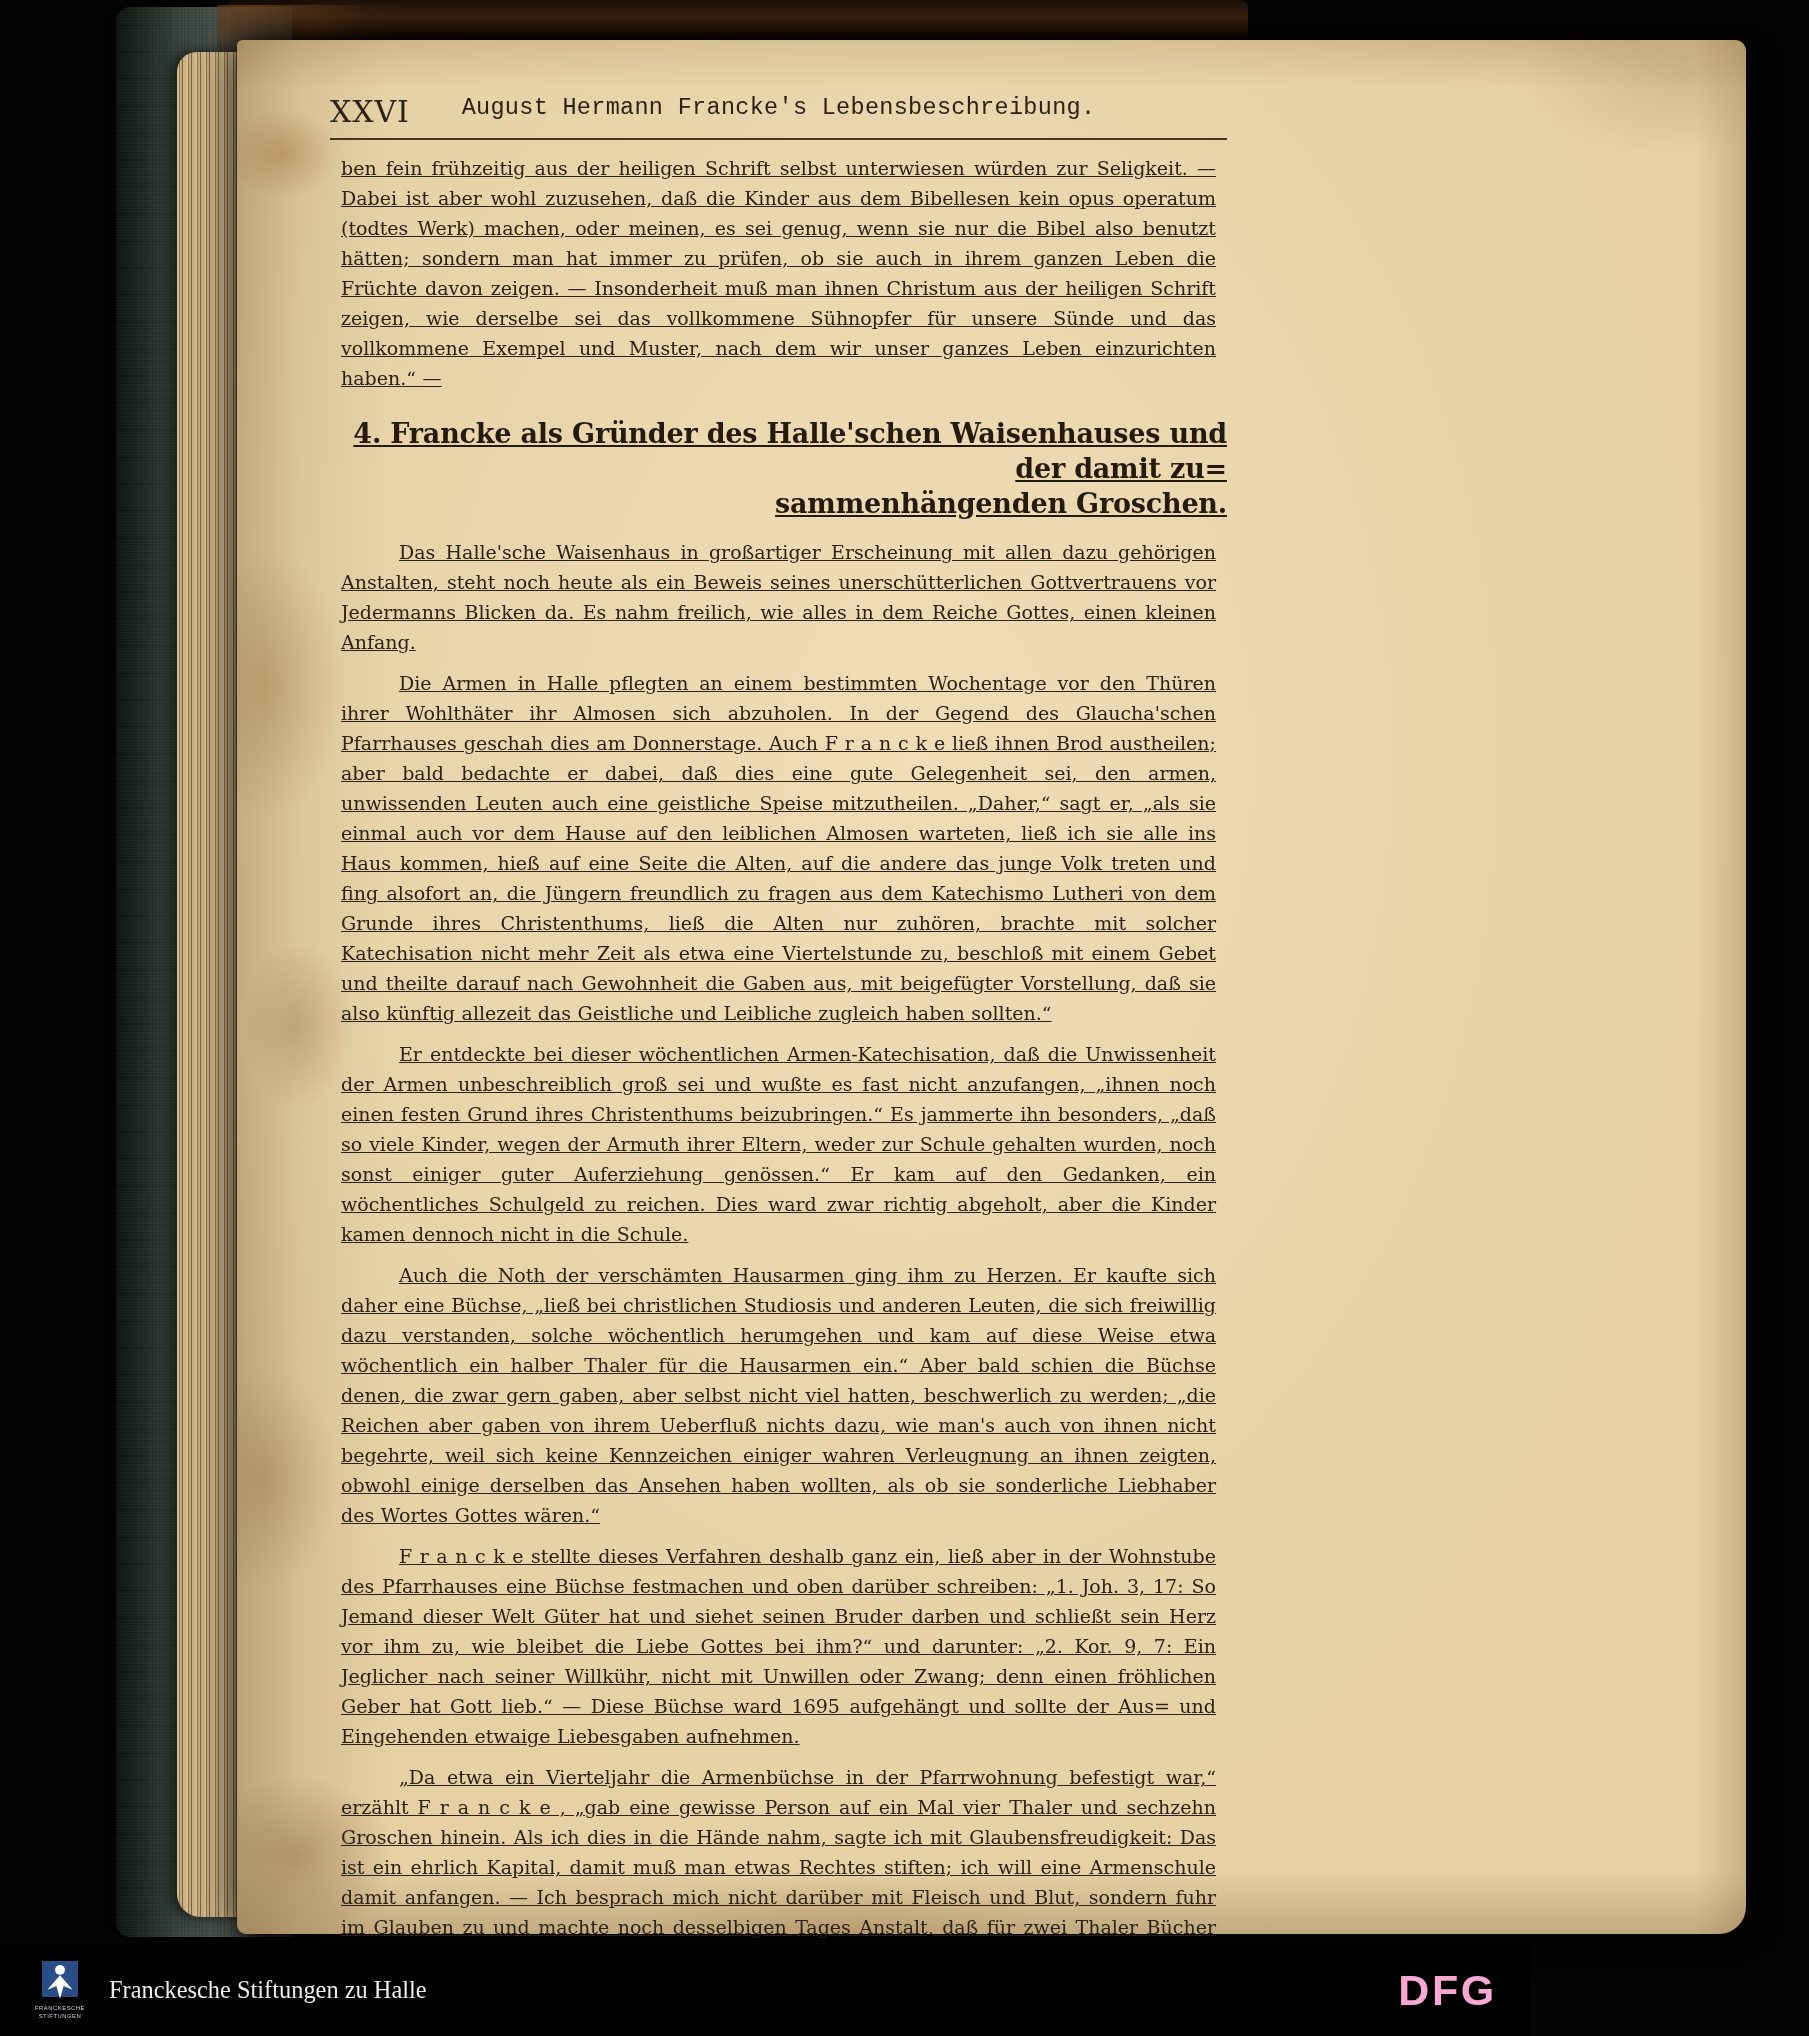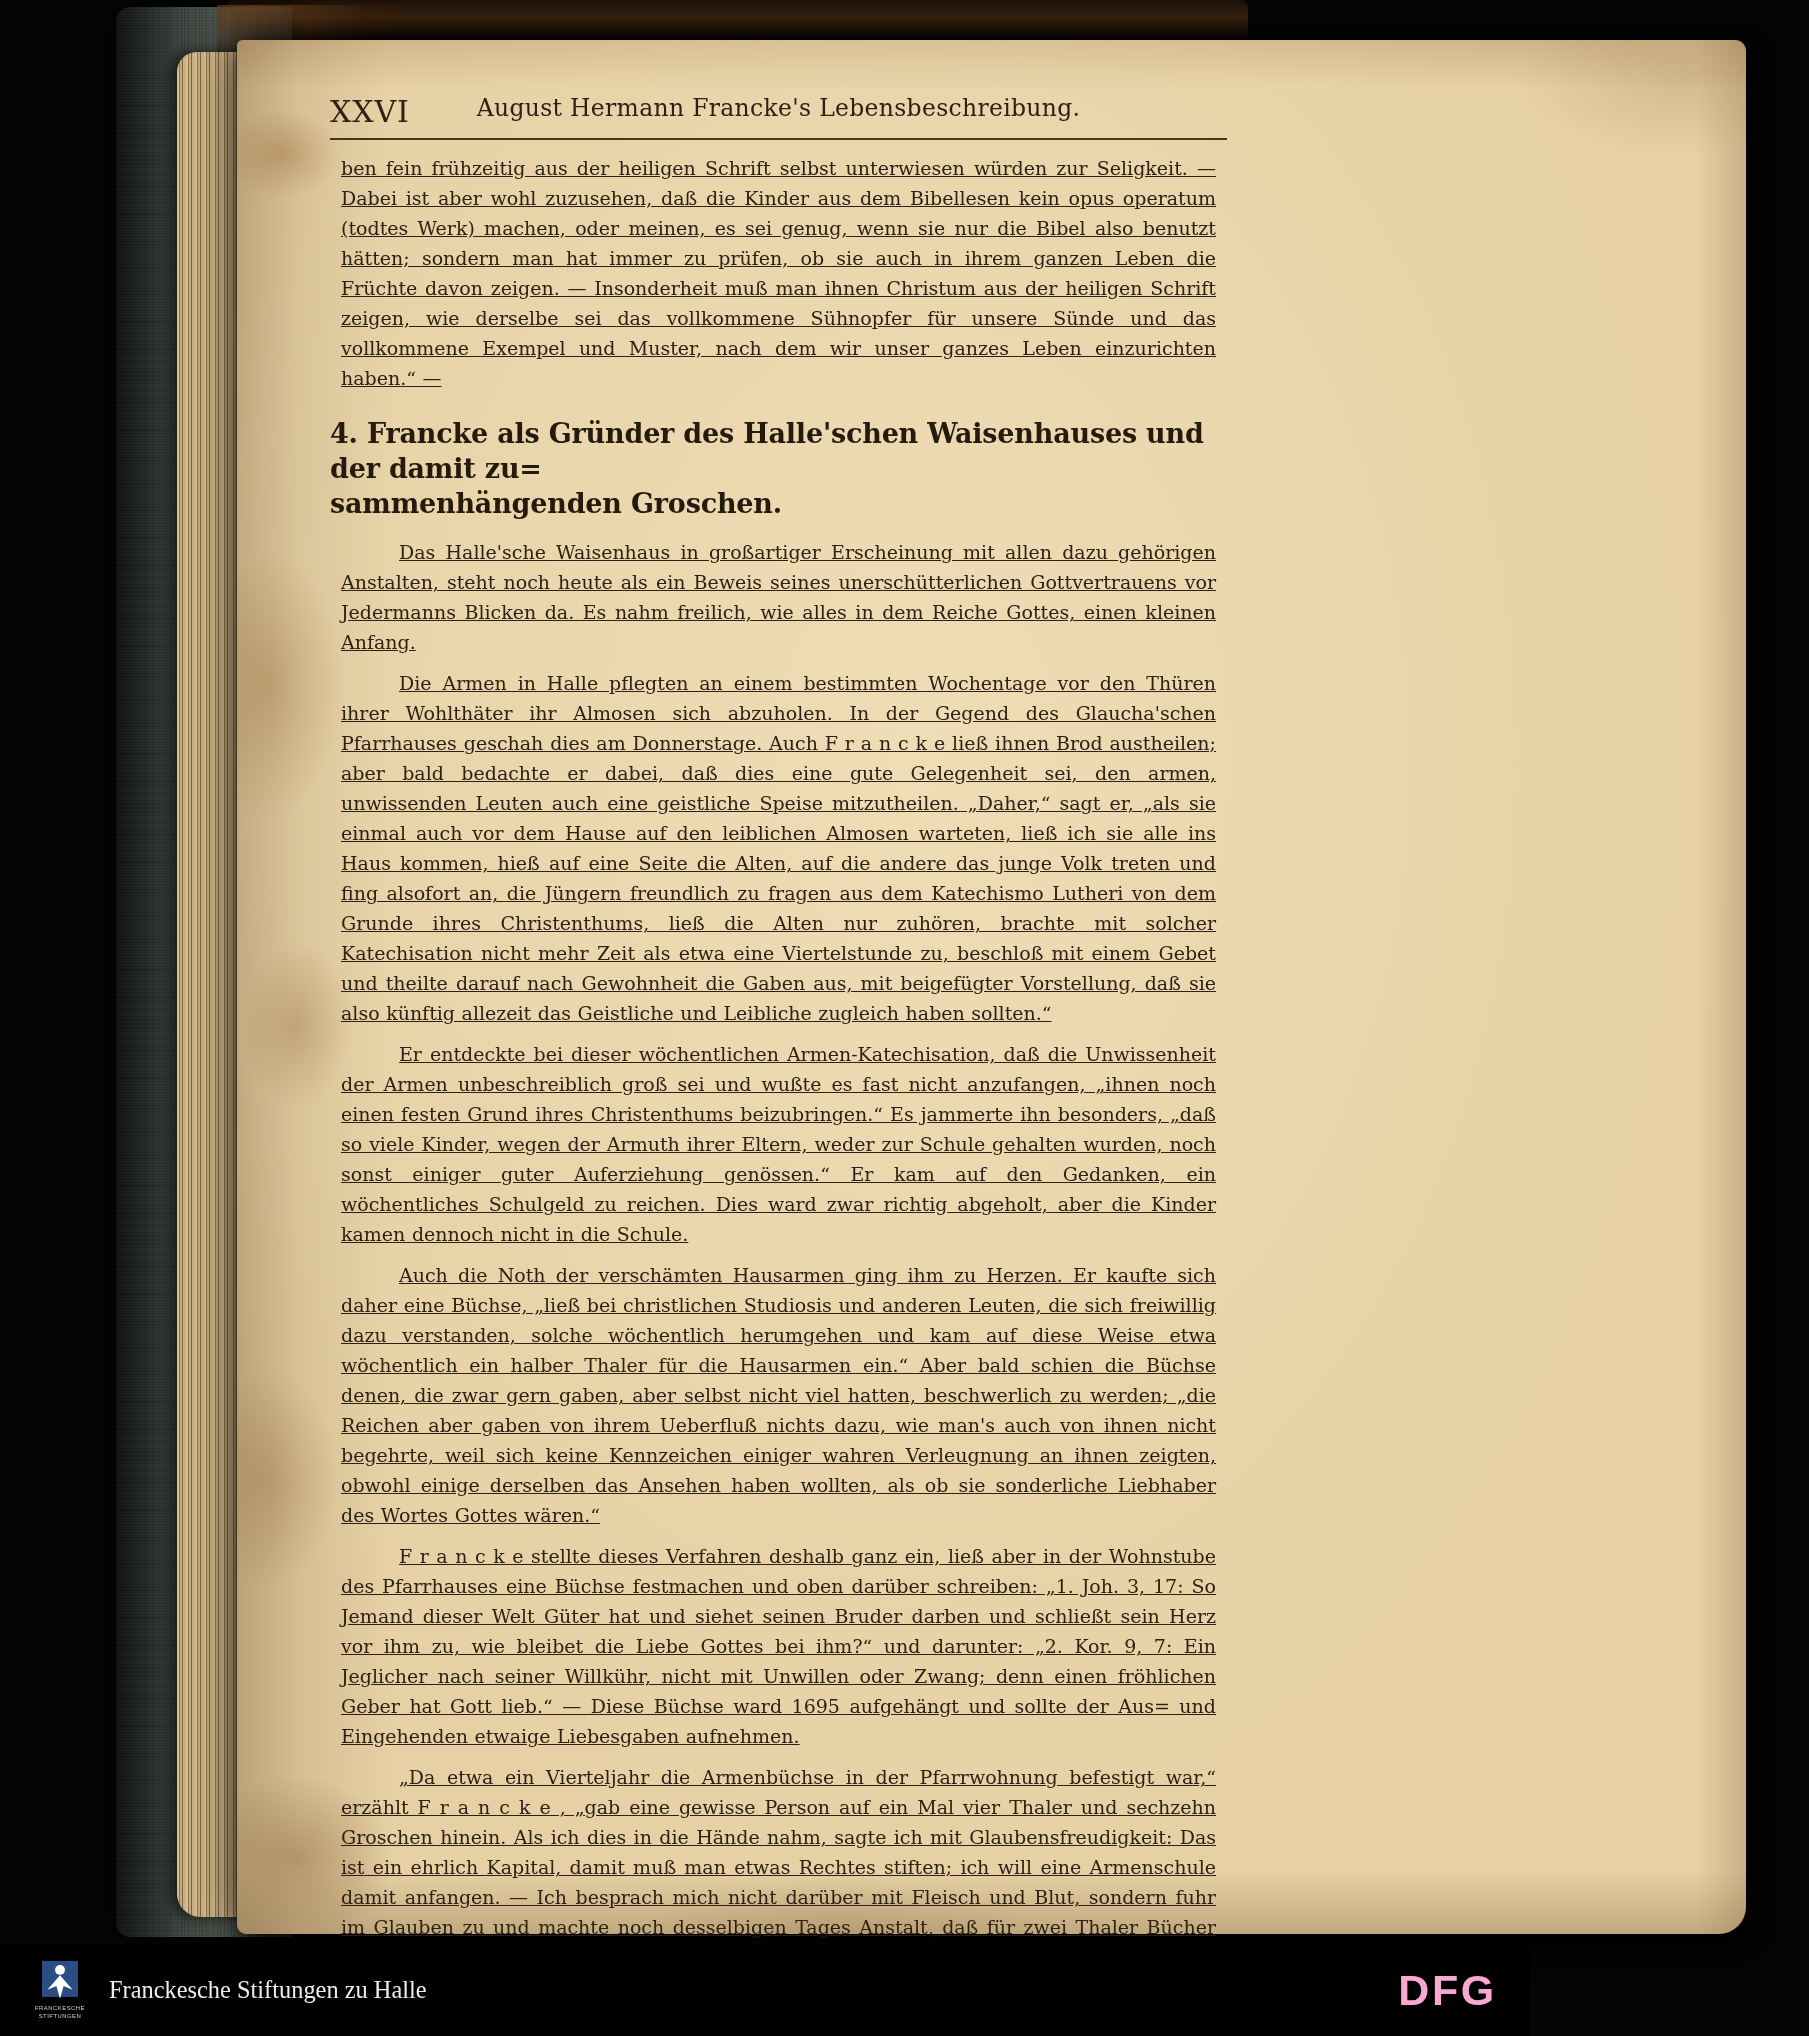--- a/index.html
+++ b/index.html
@@ -68,37 +68,37 @@
   .text-block {
     position: absolute; left: 330px; top: 94px; width: 897px;
     color: #2c2113;
   }
   .header-row { position: relative; height: 33px; }
   .page-number {
     position: absolute; left: 0; top: 0;
     font-size: 30px; letter-spacing: 0.9px;
   }
   .running-title {
-    text-align: center; font-size: 23.5px; letter-spacing: 0.3px;
+    text-align: center; font-size: 23.5px; letter-spacing: 0.3px; font-family: Liberation Mono, monospace;
   }
   .divider-rule {
     margin-top: 11px; border: 0; border-top: 2.3px solid #45341f; width: 100%;
   }
   .par {
     margin: 11px; text-align: justify;
     font-size: 19px; line-height: 30px;
     word-spacing: 0.5px;
     text-decoration: underline;
   }
   .par.first { margin-top: 12.7px; }
   .par.indent { text-indent: 58px; }
   .section-heading {
-    text-align: left; font-weight: bold;
+    text-align: right; font-weight: bold;
     font-size: 27px; line-height: 35px; letter-spacing: -0.2px;
-    margin: 23.5px 0 16.3px 0; color: #241a0d;
+    margin: 23.5px 0 16.3px 0; color: #241a0d; text-decoration: underline;
   }
 
   
   .footer-bar {
     position: absolute; left: 0; bottom: 0; width: 1530px; height: 92px;
     background: #000;
     display: flex; align-items: center; justify-content: space-between;
     box-sizing: border-box; padding: 0 33px;
   }
   .footer-left { display: flex; align-items: center; gap: 22px; }

